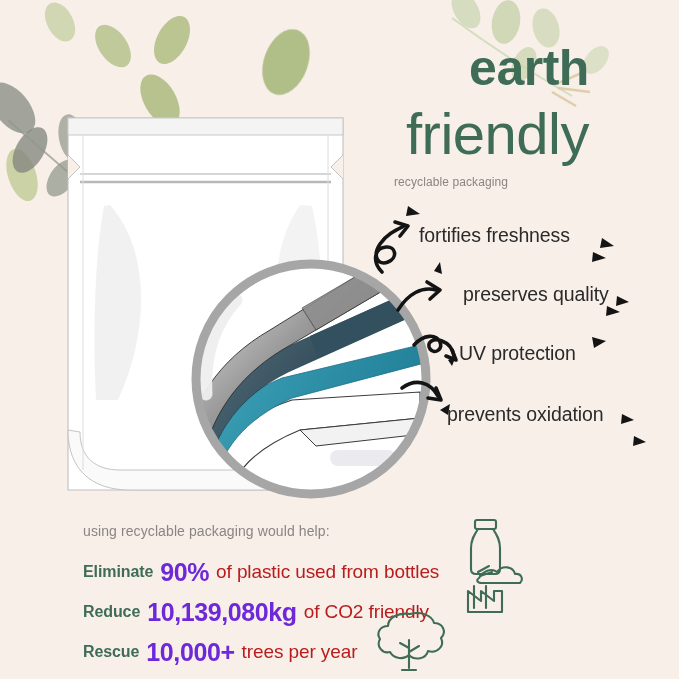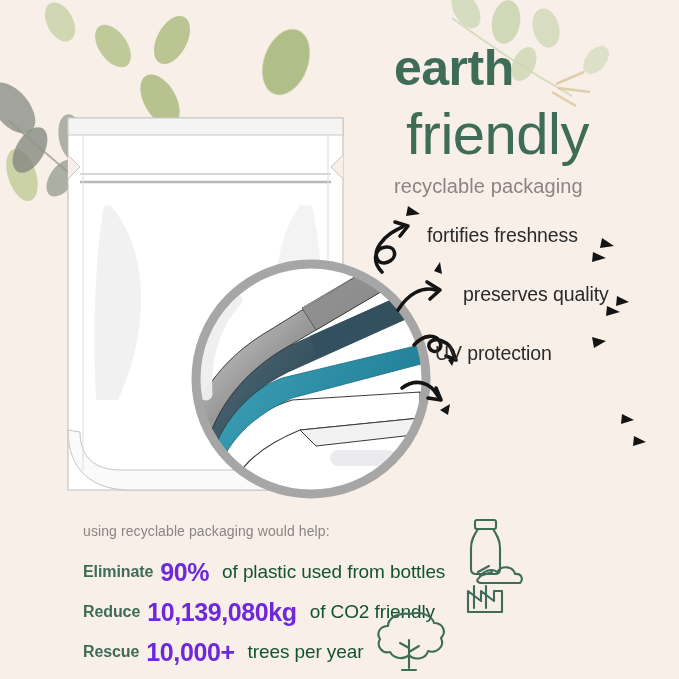--- a/index.html
+++ b/index.html
@@ -38,51 +38,52 @@
     text-align: left;
   }
   #headline-earth {
     display: block;
     font-size: 50px;
     font-weight: 700;
     color: #3e6c57;
     letter-spacing: -0.5px;
     line-height: 0.97;
     margin: 0;
+    text-align: center;
   }
   #headline-friendly {
     display: block;
     font-size: 58px;
     font-weight: 300;
     color: #3e6c57;
     letter-spacing: -0.5px;
     line-height: 1.0;
     margin: 12px;
   }
   #headline-sub {
     display: block;
-    font-size: 20px;
+    font-size: 12px;
     font-weight: 400;
     color: #8a8582;
     letter-spacing: 0.1px;
     margin-top: 5px;
   }
 
   
   .feature-label {
     position: absolute;
     font-size: 19.5px;
     font-weight: 400;
     color: #2a2a2a;
     white-space: nowrap;
     letter-spacing: -0.1px;
   }
-  #feature-0 { left: 419px; top: 224px; margin-left: 8px; }
+  #feature-0 { left: 419px; top: 224px; }
   #feature-1 { left: 463px; top: 283px; }
-  #feature-2 { left: 435px; top: 342px; }
+  #feature-2 { left: 459px; top: 342px; }
   #feature-3 { left: 447px; top: 403px; }
 
   
   #stats-block {
     position: absolute;
     left: 83px;
     top: 523px;
     width: 560px;
   }
   #stats-caption {
@@ -106,23 +107,23 @@
   .stat-value {
     font-size: 25px;
     font-weight: 700;
     color: #6d28d9;
     letter-spacing: -0.4px;
     margin-left: 7px;
   }
   .stat-tail {
     font-size: 19px;
     font-weight: 400;
-    color: #14532d;
+    color: #b91c1c;
     letter-spacing: -0.1px;
-    margin-left: 13px;
+    margin-left: 7px;
   }
 </style>
 </head>
 <body>
 
 <div id="stage">
 
   <svg class="layer" viewBox="0 0 679 679" xmlns="http://www.w3.org/2000/svg">
     <g opacity="0.95">
 
@@ -263,20 +264,21 @@
 
   <div id="headline-block">
     <span id="headline-earth">earth</span>
     <span id="headline-friendly">friendly</span>
     <span id="headline-sub">recyclable packaging</span>
   </div>
 
   <div class="feature-label" id="feature-0">fortifies freshness</div>
   <div class="feature-label" id="feature-1">preserves quality</div>
   <div class="feature-label" id="feature-2">UV protection</div>
+  <div class="feature-label" id="feature-3">prevents oxidation</div>
 
   <div id="stats-block">
     <div id="stats-caption">using recyclable packaging would help:</div>
 
     <div class="stat-row">
       <span class="stat-verb">Eliminate</span>
       <span class="stat-value">90%</span>
       <span class="stat-tail">of plastic used from bottles</span>
     </div>
 

